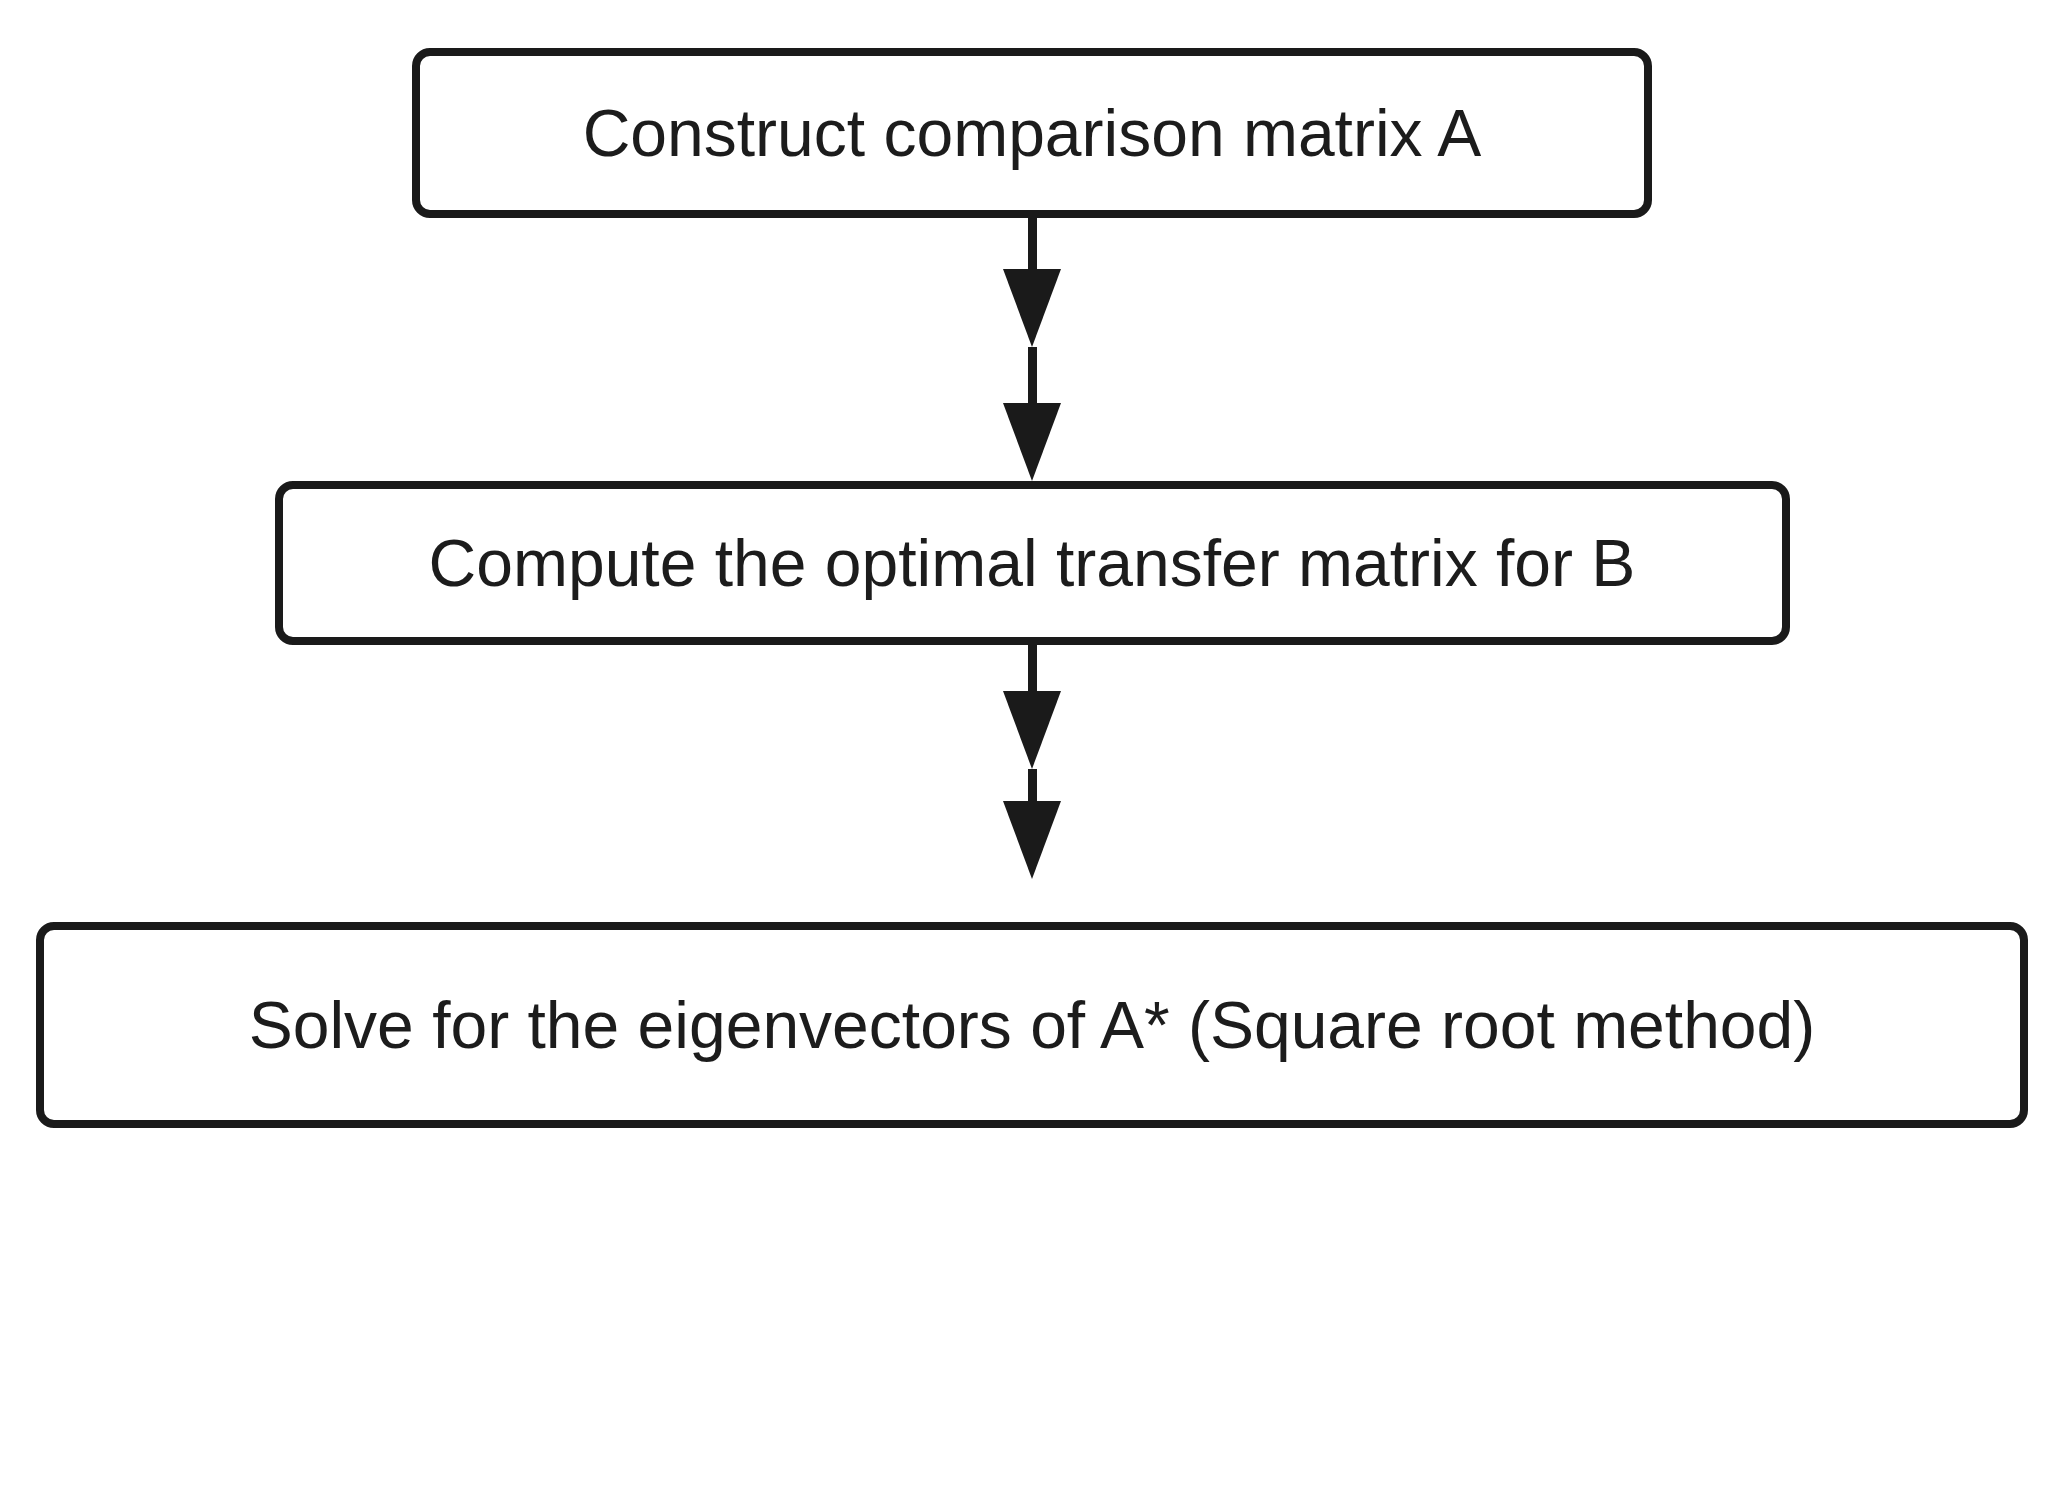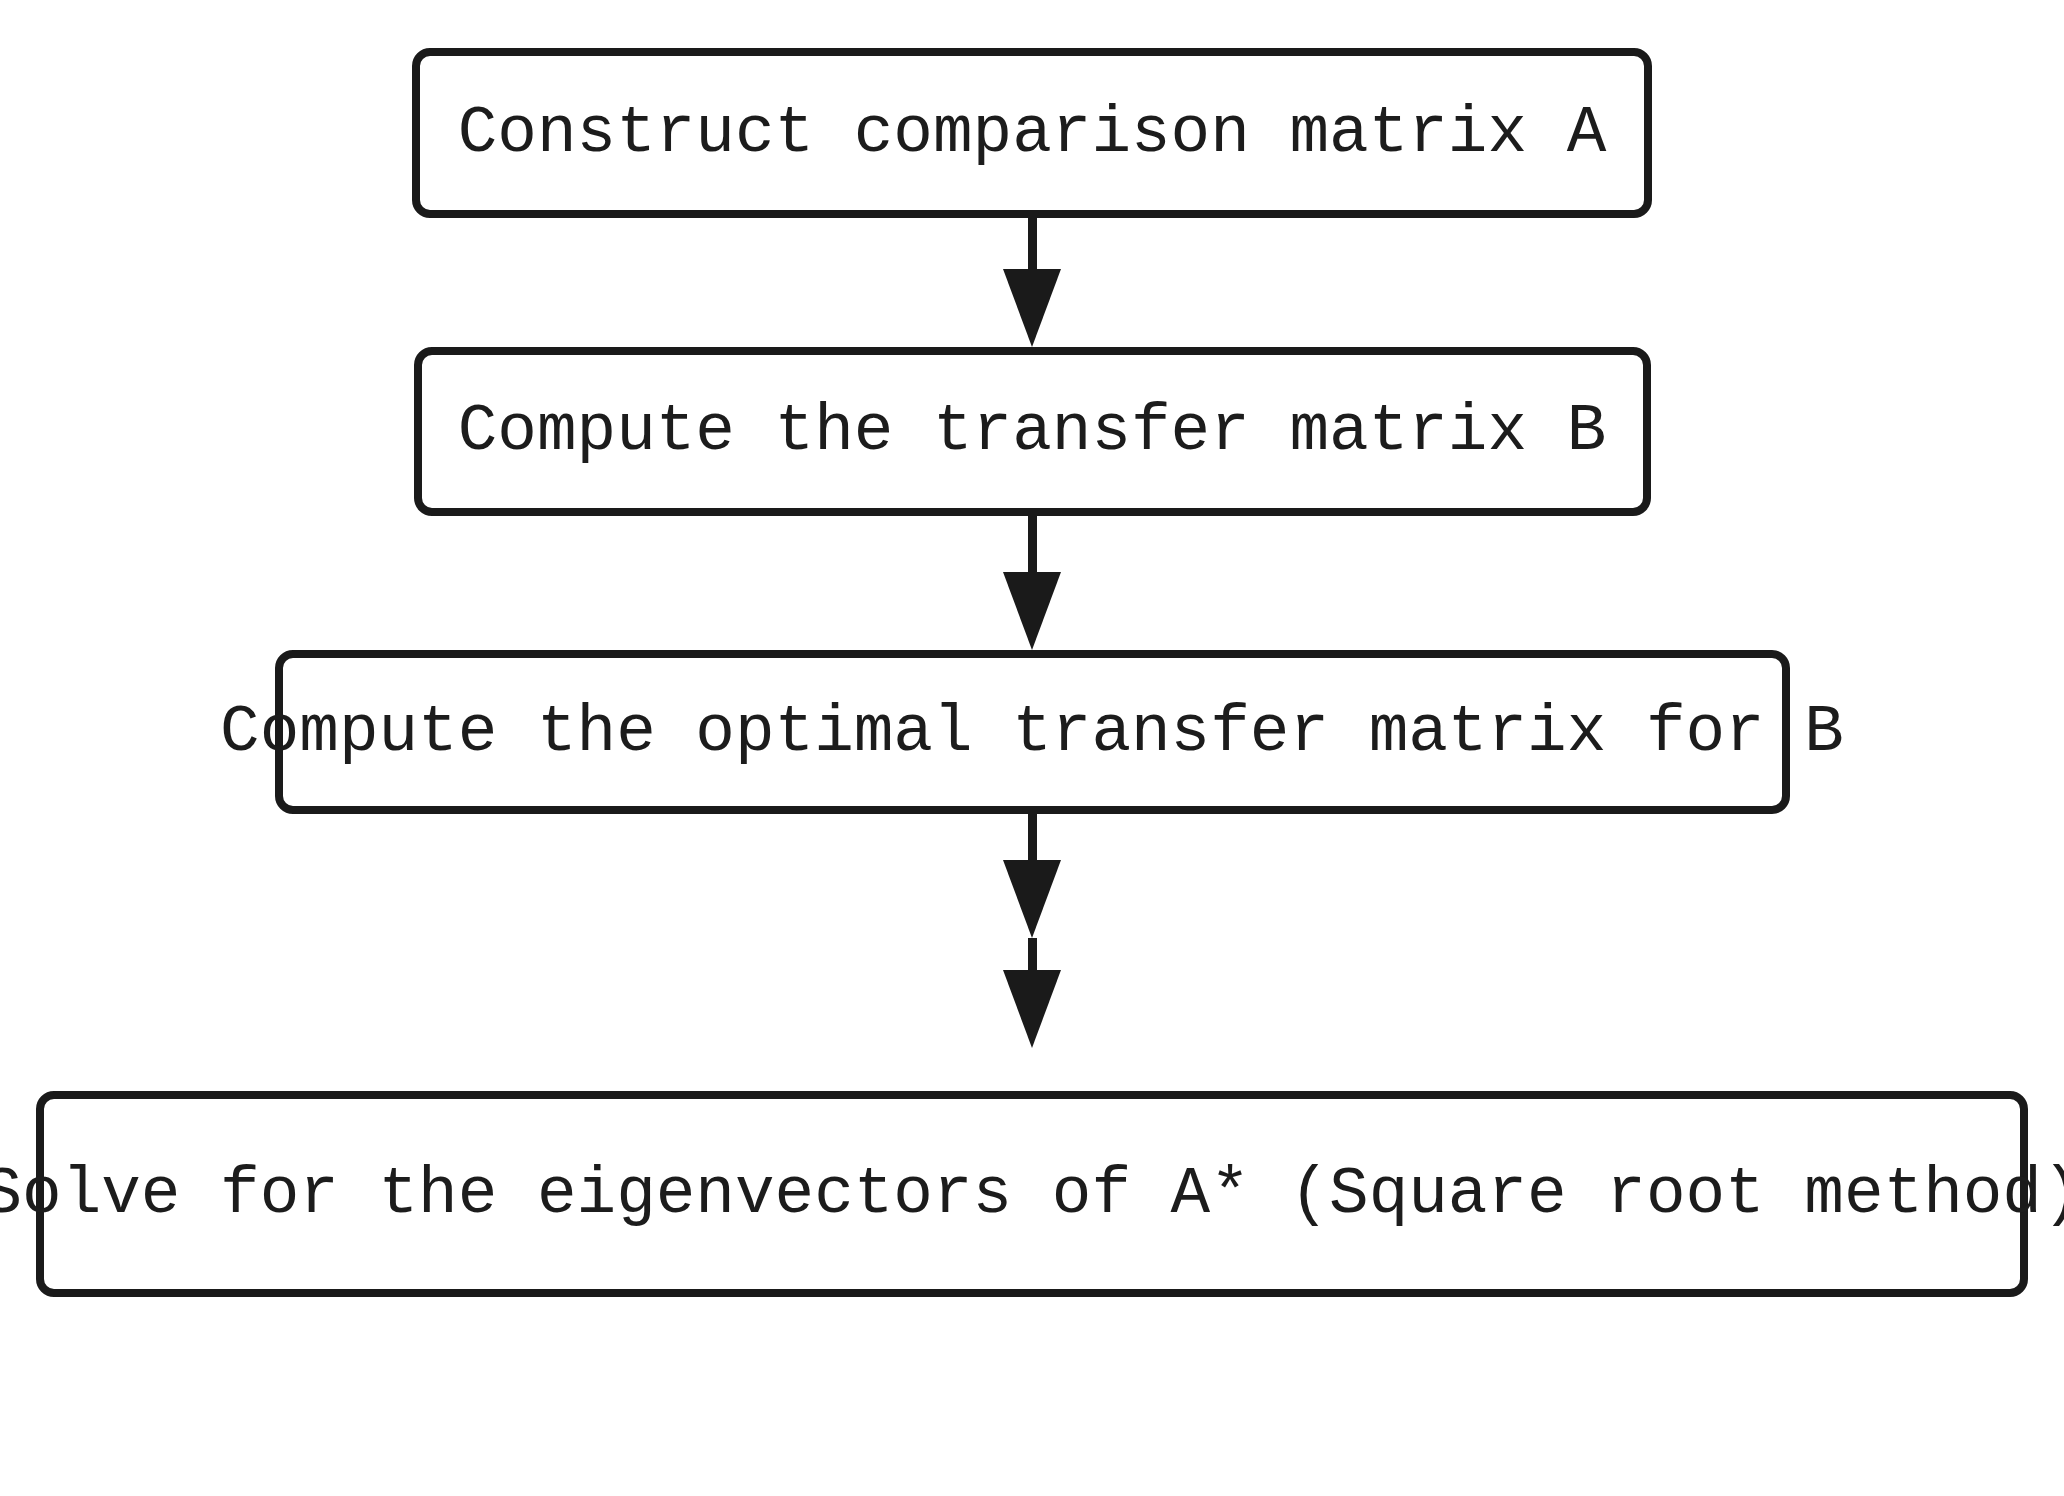--- a/index.html
+++ b/index.html
@@ -25,21 +25,21 @@
     border-radius: 18px;
     background: #ffffff;
     display: flex;
     align-items: center;
     justify-content: center;
     text-align: center;
     font-size: 66px;
     color: var(--text, #1c1c1c);
     flex: 0 0 auto;
   }
-  .box .label { padding: 0 30px; white-space: nowrap; font-family: Liberation Mono, monospace; }
+  .box .label { padding: 0 30px; white-space: nowrap; }
   .b1 { width: 1240px; height: 170px; }
   .b2 { width: 1237px; height: 169px; }
   .b3 { width: 1515px; height: 164px; }
   .b4 { width: 1515px; height: 172px; }
   .b5 { width: 1992px; height: 206px; margin-top: 43px; }
   .arrow {
     display: flex;
     flex-direction: column;
     align-items: center;
     flex: 0 0 auto;
@@ -67,23 +67,20 @@
 
   <div class="box b1">
     <span class="label">Construct comparison matrix A</span>
   </div>
 
   <div class="arrow a1">
     <div class="stem"></div>
     <div class="head"></div>
   </div>
 
-  <div class="box b2">
-    <span class="label">Compute the transfer matrix B</span>
-  </div>
 
   <div class="arrow a2">
     <div class="stem"></div>
     <div class="head"></div>
   </div>
 
   <div class="box b3">
     <span class="label">Compute the optimal transfer matrix for B</span>
   </div>
 

